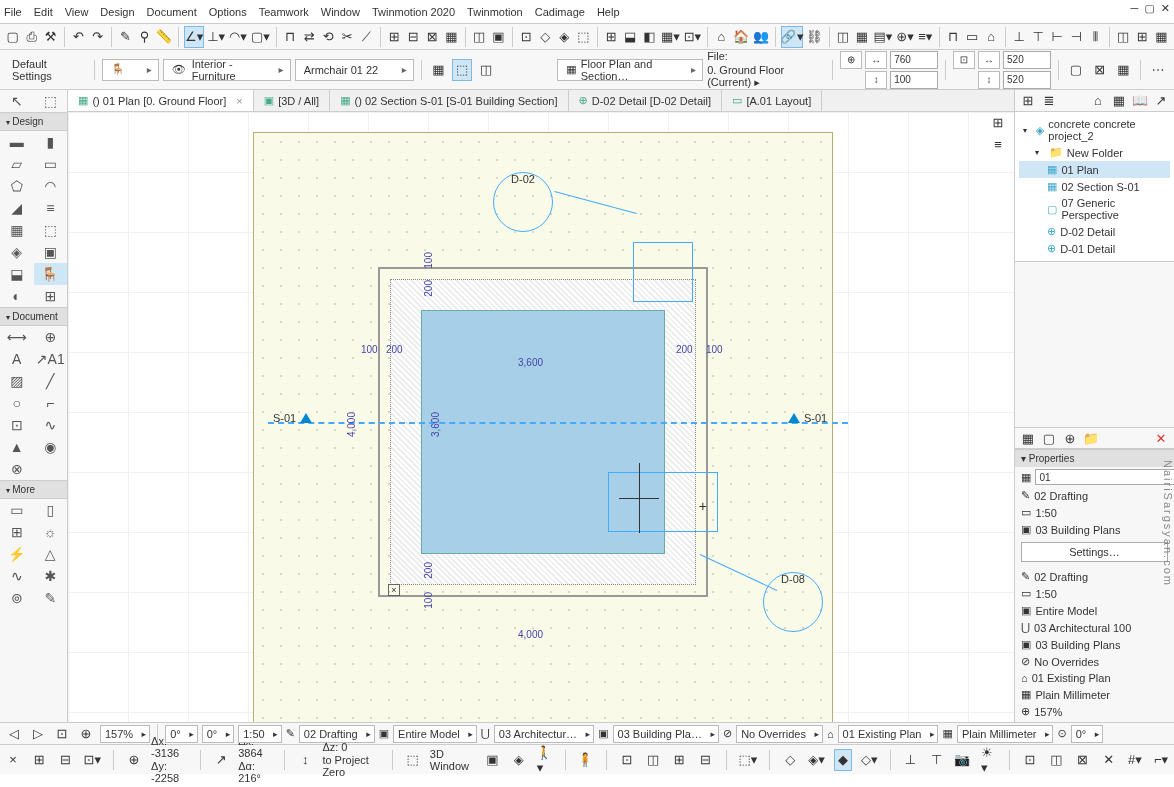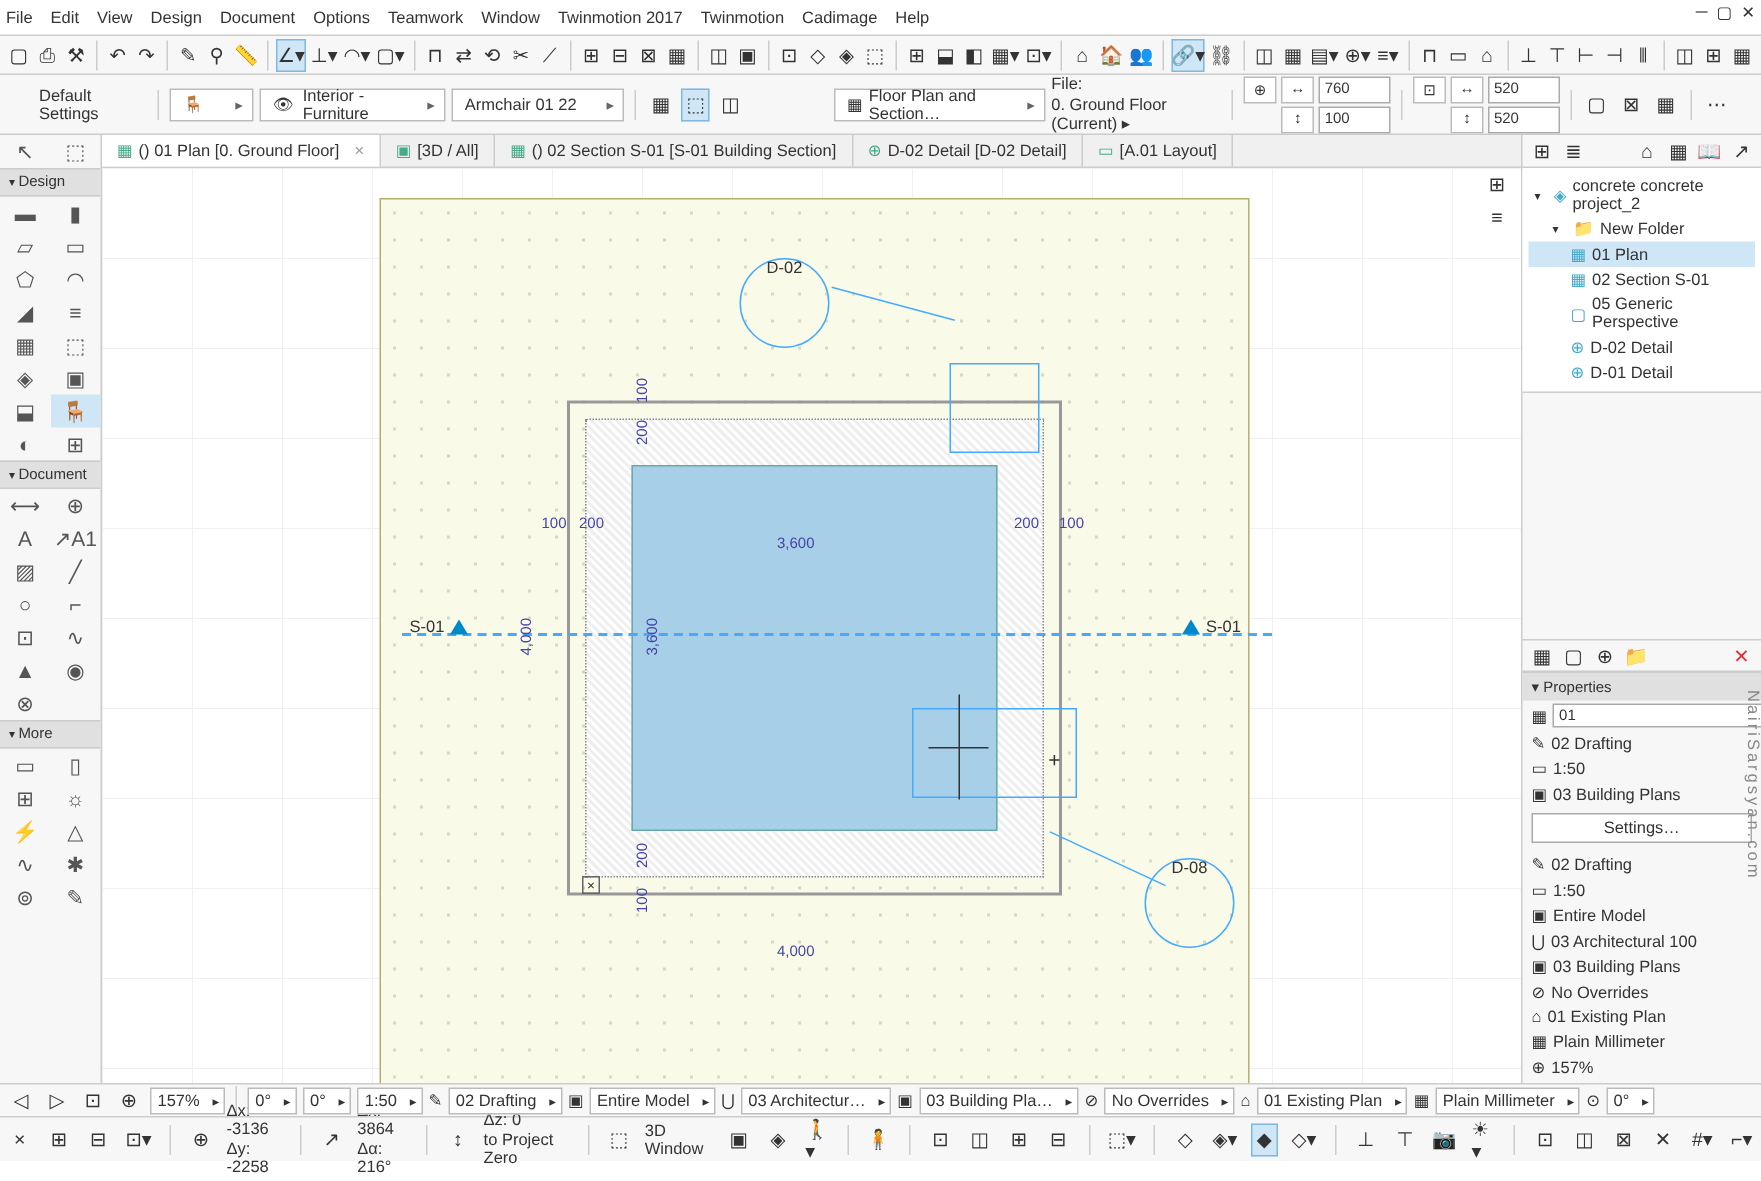--- a/index.html
+++ b/index.html
@@ -7,21 +7,21 @@
 .row{display:flex;align-items:center}
 .menubar{height:24px;padding:2px 4px;gap:12px;border-bottom:1px solid #ccc}
 .menubar span{cursor:pointer}
 .win-ctrl{position:absolute;right:4px;top:2px;display:flex;gap:6px;font-size:10px}
 .tb{height:26px;border-bottom:1px solid #ccc;padding:0 4px;gap:2px;background:#f7f7f7}
 .ico{width:22px;height:22px;display:flex;align-items:center;justify-content:center;border:1px solid transparent;cursor:pointer;font-size:13px}
 .ico.sel{background:#cfe6f7;border-color:#7fb8e0}
 .sep{width:1px;height:20px;background:#ccc;margin:0 3px}
 .lbl{padding:0 6px}
 .inp{height:18px;border:1px solid #aaa;padding:0 3px;font-size:10px}
-.infobar{height:40px;border-bottom:1px solid #ccc;background:#f7f7f7;display:flex;align-items:center;padding:0 20px;gap:4px}
+.infobar{height:40px;border-bottom:1px solid #ccc;background:#f7f7f7;display:flex;align-items:center;padding:0 6px;gap:4px}
 .inf-box{border:1px solid #bbb;background:#fff;height:22px;display:flex;align-items:center;padding:0 20px 0 8px;position:relative;cursor:pointer}
 .inf-box:after{content:"▸";position:absolute;right:6px;font-size:10px;color:#666}
 .home-grp{margin-left:auto;display:flex;flex-direction:column;font-size:10px;gap:2px}
 .dim-grp{display:flex;flex-direction:column;gap:2px}
 .dim-row{display:flex;align-items:center;gap:3px}
 .dim-ico{width:22px;height:18px;border:1px solid #bbb;display:flex;align-items:center;justify-content:center;font-size:10px;background:#fff}
 .content{display:flex;height:632px}
 .toolbox{width:68px;border-right:1px solid #ccc;background:#f7f7f7;overflow:hidden}
 .tb-hdr{background:#e0e0e0;padding:3px 6px;font-size:10px;border-top:1px solid #ccc;border-bottom:1px solid #ccc;cursor:pointer}
 .tb-hdr:before{content:"▾ ";font-size:8px}
@@ -86,21 +86,21 @@
 
 <div class="row menubar">
   <span>File</span>
   <span>Edit</span>
   <span>View</span>
   <span>Design</span>
   <span>Document</span>
   <span>Options</span>
   <span>Teamwork</span>
   <span>Window</span>
-  <span>Twinmotion 2017</span>
+  <span>Twinmotion 2020</span>
   <span>Twinmotion</span>
   <span>Cadimage</span>
   <span>Help</span>
   <div class="win-ctrl">
     <span>─</span>
     <span>▢</span>
     <span>✕</span>
   </div>
 </div>
 
@@ -389,21 +389,21 @@
       <div class="tn l3 sel">
           <span class="fi" style="color:#4ac">▦</span>
           <span>01 Plan</span>
         </div>
       <div class="tn l3">
           <span class="fi" style="color:#4ac">▦</span>
           <span>02 Section S-01</span>
         </div>
       <div class="tn l3">
           <span class="fi" style="color:#4ac">▢</span>
-          <span>05 Generic Perspective</span>
+          <span>07 Generic Perspective</span>
         </div>
       <div class="tn l3">
           <span class="fi" style="color:#4ac">⊕</span>
           <span>D-02 Detail</span>
         </div>
       <div class="tn l3">
           <span class="fi" style="color:#4ac">⊕</span>
           <span>D-01 Detail</span>
         </div>
     </div>

